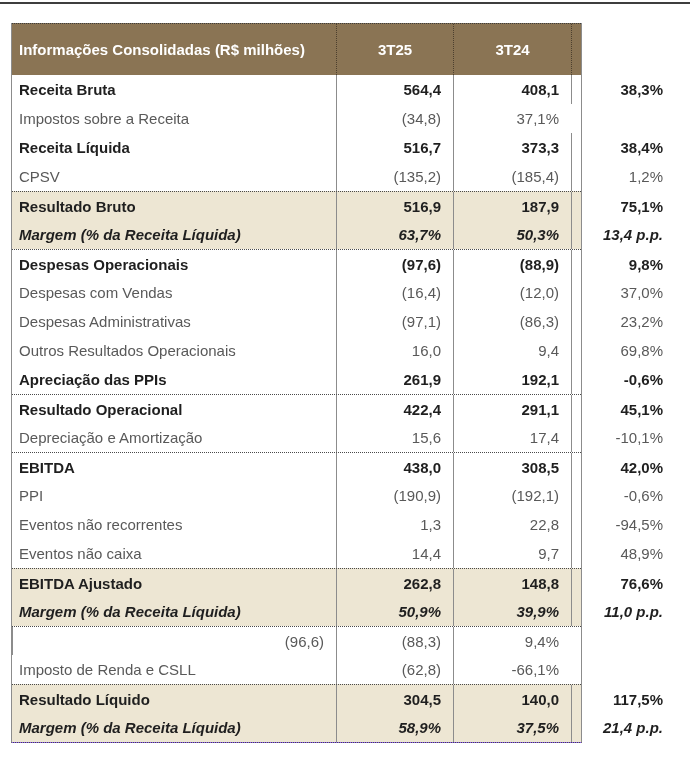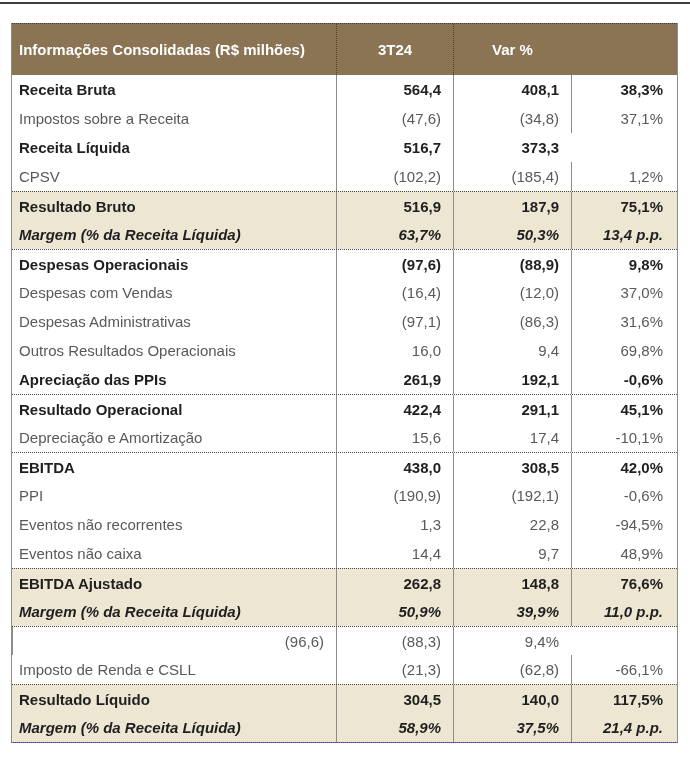--- a/index.html
+++ b/index.html
@@ -17,21 +17,21 @@
     top: 2px;
     left: 0;
     width: 690px;
     height: 2px;
     background: var(--rule-color, #3d3d3d);
   }
   .fin-table {
     position: absolute;
     left: 11px;
     top: 23px;
-    width: 667px;
+    width: 571px;
     border-left: 1px solid #8c8c8c;
     border-right: 1px solid #8c8c8c;
     border-bottom: 1px dotted #4a4a4a;
     box-sizing: border-box;
     background: #8b5cf6;
   }
   .t-header {
     display: grid;
     grid-template-columns: 324px 117px 118px 104px;
     height: 52px;
@@ -86,47 +86,48 @@
   .t-row.italic .cell { font-style: italic; }
 </style>
 </head>
 <body>
 
 <div class="top-rule"></div>
 
 <div class="fin-table">
   <div class="t-header">
     <div class="hcell first">Informações Consolidadas (R$ milhões)</div>
+    <div class="hcell center">3T25</div>
     <div class="hcell center">3T24</div>
     <div class="hcell center">Var %</div>
   </div>
   <div id="rows-container">
   <div class="t-row bold">
     <div class="cell label">Receita Bruta</div>
     <div class="cell num">564,4</div>
     <div class="cell num">408,1</div>
     <div class="cell num">38,3%</div>
   </div>
 
   <div class="t-row">
     <div class="cell label">Impostos sobre a Receita</div>
-    <div class="cell num">(47,6)</div>
     <div class="cell num">(34,8)</div>
     <div class="cell num">37,1%</div>
   </div>
 
   <div class="t-row bold">
     <div class="cell label">Receita Líquida</div>
     <div class="cell num">516,7</div>
     <div class="cell num">373,3</div>
+    <div class="cell num">38,4%</div>
   </div>
 
   <div class="t-row">
     <div class="cell label">CPSV</div>
-    <div class="cell num">(102,2)</div>
+    <div class="cell num">(135,2)</div>
     <div class="cell num">(185,4)</div>
     <div class="cell num">1,2%</div>
   </div>
 
   <div class="t-row bold hl sep">
     <div class="cell label">Resultado Bruto</div>
     <div class="cell num">516,9</div>
     <div class="cell num">187,9</div>
     <div class="cell num">75,1%</div>
   </div>
@@ -149,21 +150,21 @@
     <div class="cell label">Despesas com Vendas</div>
     <div class="cell num">(16,4)</div>
     <div class="cell num">(12,0)</div>
     <div class="cell num">37,0%</div>
   </div>
 
   <div class="t-row">
     <div class="cell label">Despesas Administrativas</div>
     <div class="cell num">(97,1)</div>
     <div class="cell num">(86,3)</div>
-    <div class="cell num">31,6%</div>
+    <div class="cell num">23,2%</div>
   </div>
 
   <div class="t-row">
     <div class="cell label">Outros Resultados Operacionais</div>
     <div class="cell num">16,0</div>
     <div class="cell num">9,4</div>
     <div class="cell num">69,8%</div>
   </div>
 
   <div class="t-row bold">
@@ -230,21 +231,20 @@
   </div>
 
   <div class="t-row sep">
     <div class="cell num">(96,6)</div>
     <div class="cell num">(88,3)</div>
     <div class="cell num">9,4%</div>
   </div>
 
   <div class="t-row">
     <div class="cell label">Imposto de Renda e CSLL</div>
-    <div class="cell num">(21,3)</div>
     <div class="cell num">(62,8)</div>
     <div class="cell num">-66,1%</div>
   </div>
 
   <div class="t-row bold hl sep">
     <div class="cell label">Resultado Líquido</div>
     <div class="cell num">304,5</div>
     <div class="cell num">140,0</div>
     <div class="cell num">117,5%</div>
   </div>

